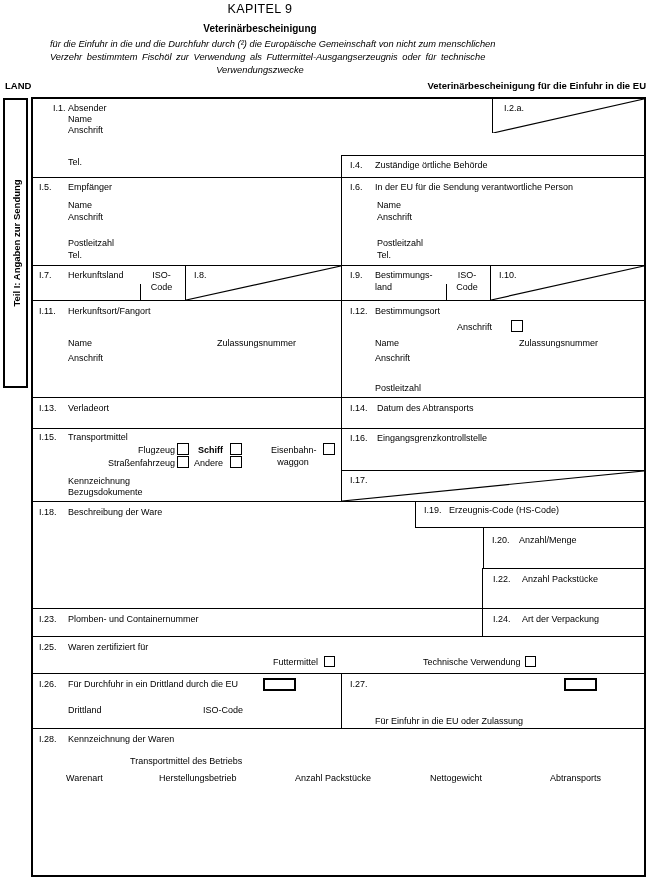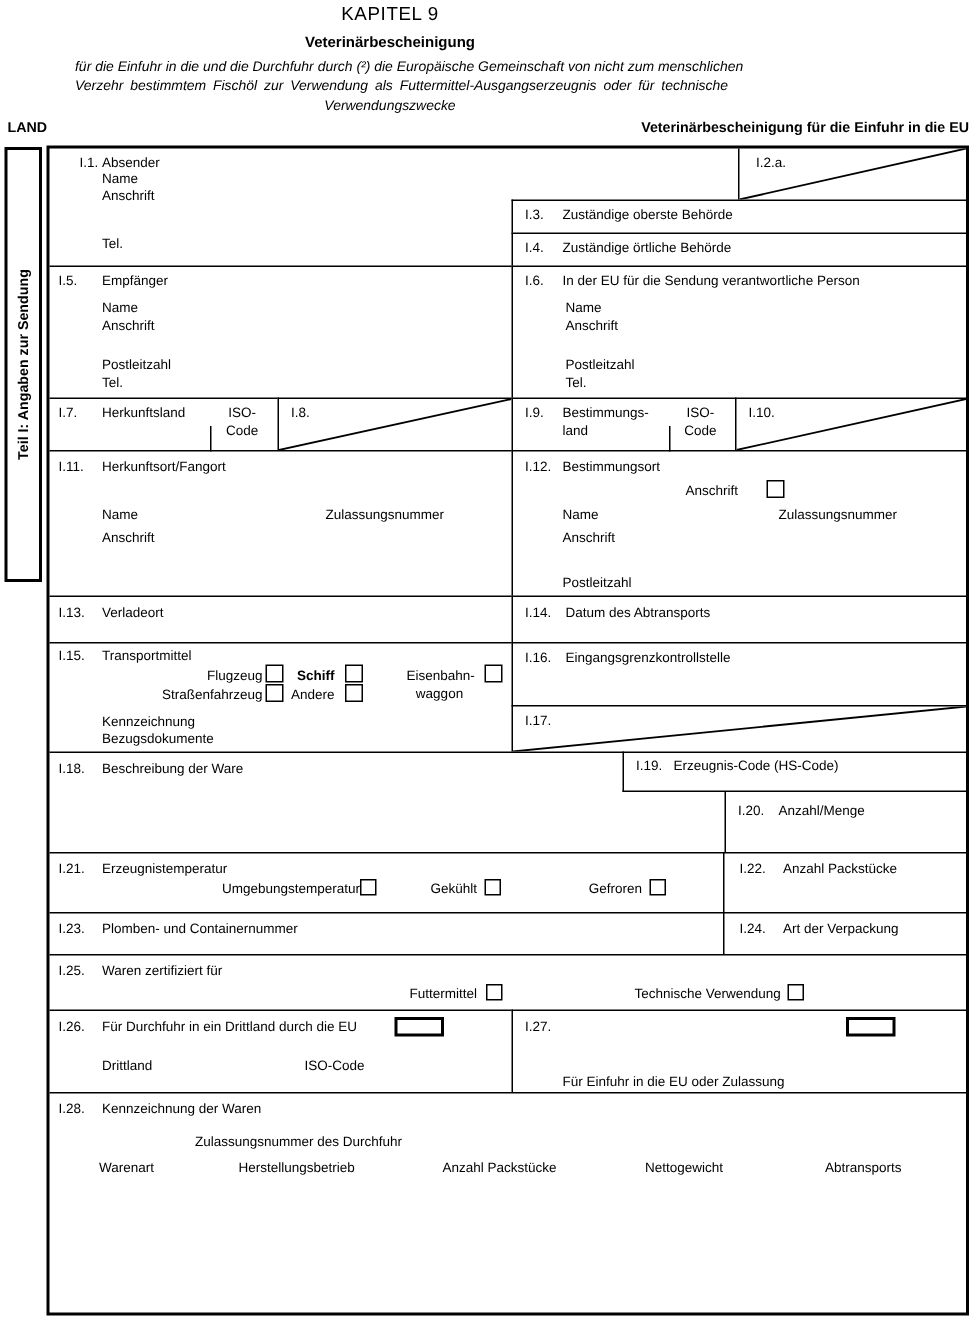--- a/index.html
+++ b/index.html
@@ -62,24 +62,20 @@
       <span class="t" style="left:35px;top:15px;">Name</span>
       <span class="t" style="left:35px;top:26px;">Anschrift</span>
       <span class="t" style="left:35px;top:58px;">Tel.</span>
     </div>
     <div class="cell nt" style="left:459px;top:0;width:152px;height:34px;">
       <span class="t" style="left:11px;top:4px;">I.2.a.</span>
       <svg class="diag">
           <line x1="0" y1="100%" x2="100%" y2="0" stroke="#000" stroke-width="1.2"></line>
         </svg>
     </div>
-    <div class="cell" style="left:308px;top:34px;width:303px;height:22px;">
-      <span class="t" style="left:8px;top:4px;">I.3.</span>
-      <span class="t" style="left:33px;top:4px;">Zuständige oberste Behörde</span>
-    </div>
     <div class="cell" style="left:308px;top:56px;width:303px;height:22px;">
       <span class="t" style="left:8px;top:4px;">I.4.</span>
       <span class="t" style="left:33px;top:4px;">Zuständige örtliche Behörde</span>
     </div>
 
     <div class="cell nl" style="left:0;top:78px;width:308px;height:88px;">
       <span class="t" style="left:6px;top:4px;">I.5.</span>
       <span class="t" style="left:35px;top:4px;">Empfänger</span>
       <span class="t" style="left:35px;top:22px;">Name</span>
       <span class="t" style="left:35px;top:34px;">Anschrift</span>
@@ -180,30 +176,20 @@
     </div>
     <div class="cell nt bb" style="left:382px;top:402px;width:229px;height:27px;">
       <span class="t" style="left:8px;top:4px;">I.19.</span>
       <span class="t" style="left:33px;top:4px;">Erzeugnis-Code (HS-Code)</span>
     </div>
     <div class="cell nt" style="left:450px;top:429px;width:161px;height:40px;">
       <span class="t" style="left:8px;top:7px;">I.20.</span>
       <span class="t" style="left:35px;top:7px;">Anzahl/Menge</span>
     </div>
 
-    <div class="cell nl" style="left:0;top:469px;width:449px;height:40px;">
-      <span class="t" style="left:6px;top:5px;">I.21.</span>
-      <span class="t" style="left:35px;top:5px;">Erzeugnistemperatur</span>
-      <span class="t ra" style="left:115px;top:18px;width:88px;">Umgebungstemperatur</span>
-      <span class="cb" style="left:207px;top:17px;"></span>
-      <span class="t ra" style="left:246px;top:18px;width:39px;">Gekühlt</span>
-      <span class="cb" style="left:290px;top:17px;"></span>
-      <span class="t ra" style="left:356px;top:18px;width:39px;">Gefroren</span>
-      <span class="cb" style="left:400px;top:17px;"></span>
-    </div>
     <div class="cell" style="left:449px;top:469px;width:162px;height:40px;">
       <span class="t" style="left:10px;top:5px;">I.22.</span>
       <span class="t" style="left:39px;top:5px;">Anzahl Packstücke</span>
     </div>
 
     <div class="cell nl" style="left:0;top:509px;width:449px;height:28px;">
       <span class="t" style="left:6px;top:5px;">I.23.</span>
       <span class="t" style="left:35px;top:5px;">Plomben- und Containernummer</span>
     </div>
     <div class="cell" style="left:449px;top:509px;width:162px;height:28px;">
@@ -229,21 +215,21 @@
     </div>
     <div class="cell" style="left:308px;top:574px;width:303px;height:55px;">
       <span class="t" style="left:8px;top:5px;">I.27.</span>
       <span class="t" style="left:33px;top:5px;margin-top:37px;">Für Einfuhr in die EU oder Zulassung</span>
       <span class="wb" style="left:222px;top:4px;width:33px;height:13px;"></span>
     </div>
 
     <div class="cell nl" style="left:0;top:629px;width:611px;height:147px;">
       <span class="t" style="left:6px;top:5px;">I.28.</span>
       <span class="t" style="left:35px;top:5px;">Kennzeichnung der Waren</span>
-      <span class="t" style="left:97px;top:27px;">Zulassungsnummer des Durchfuhr</span>
+      <span class="t" style="left:97px;top:27px;">Transportmittel des Betriebs</span>
       <span class="t" style="left:33px;top:44px;">Warenart</span>
       <span class="t" style="left:126px;top:44px;">Herstellungsbetrieb</span>
       <span class="t" style="left:262px;top:44px;">Anzahl Packstücke</span>
       <span class="t" style="left:397px;top:44px;">Nettogewicht</span>
       <span class="t" style="left:517px;top:44px;">Abtransports</span>
     </div>
 
   </div>
 </div>
 

